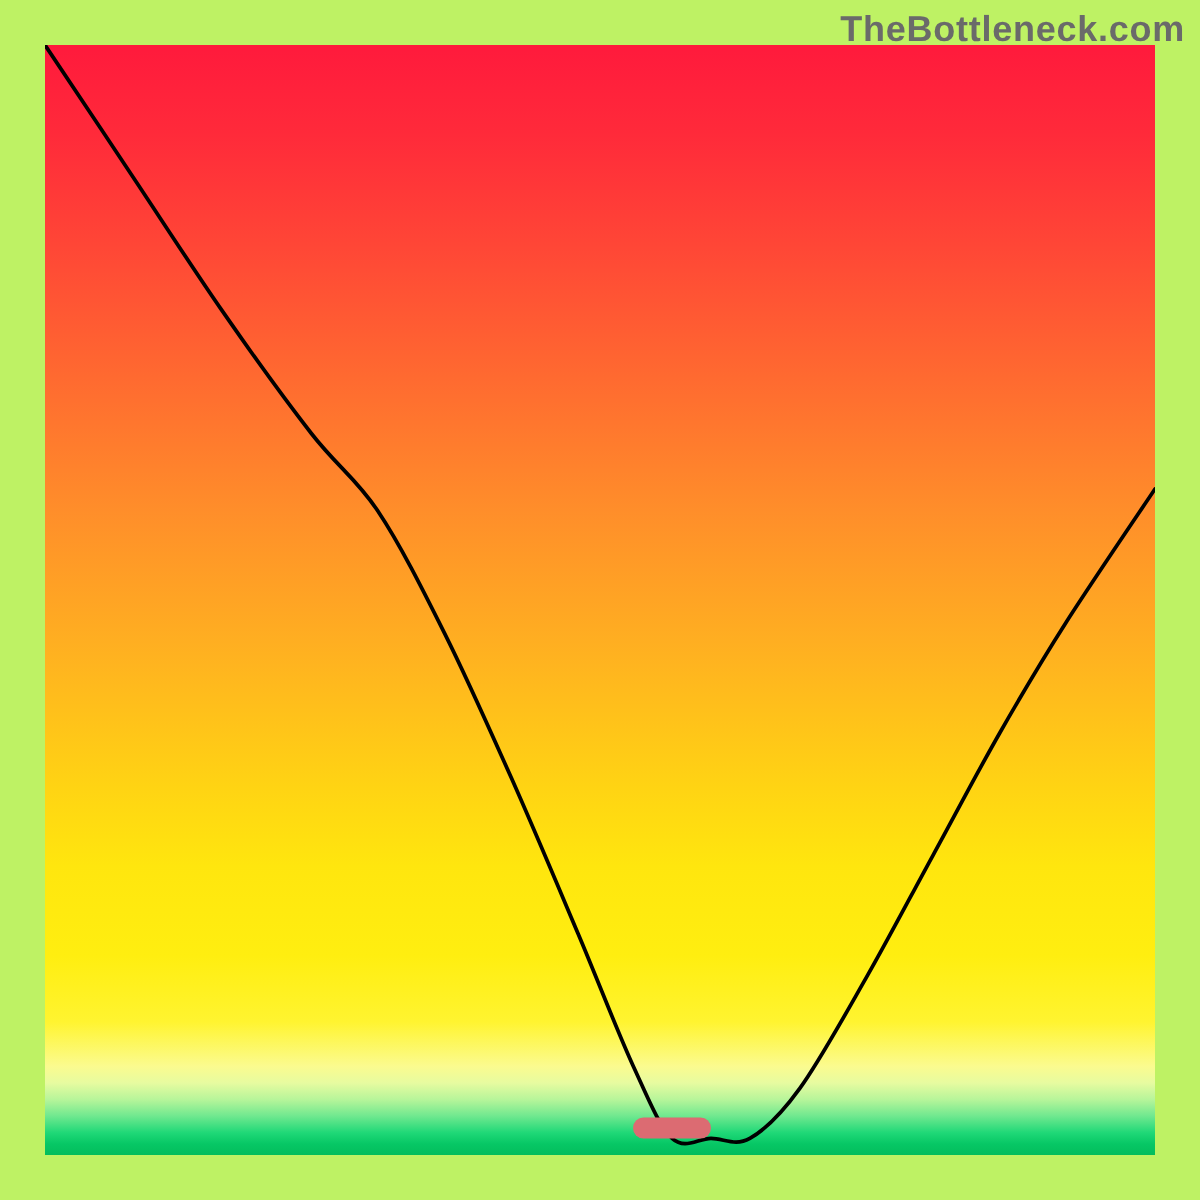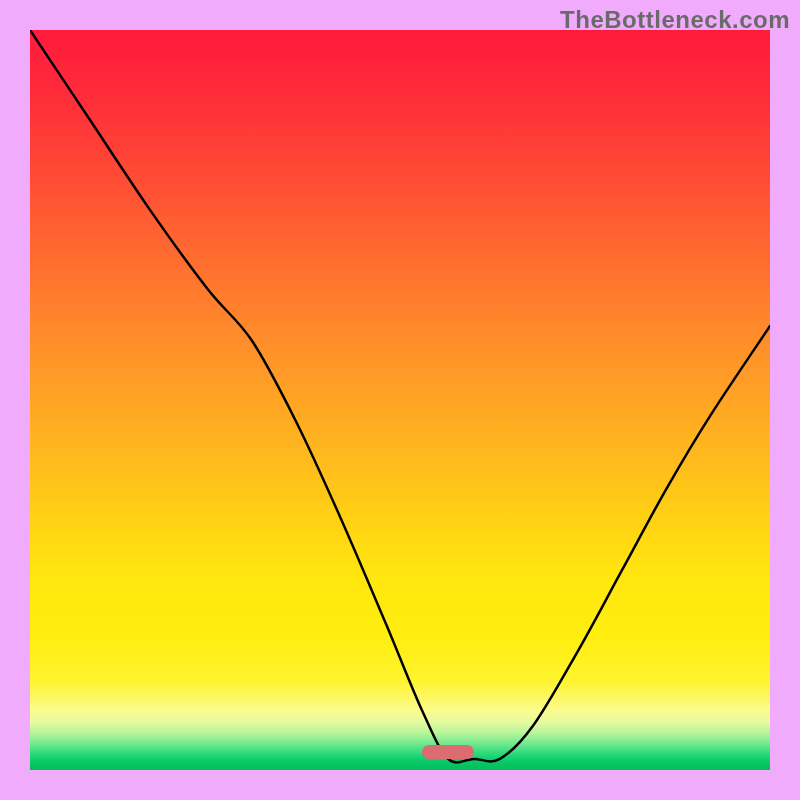--- a/index.html
+++ b/index.html
@@ -8,21 +8,21 @@
     width: 800px;
     height: 800px;
     background: #000;
     overflow: hidden;
     font-family: Arial, Helvetica, sans-serif;
   }
   .outer {
     position: relative;
     width: 800px;
     height: 800px;
-    background: #f0abfc;
+    background: #bef264;
   }
   .watermark {
     position: absolute;
     top: 6px;
     right: 10px;
     color: #6a6a6a;
     font-size: 24px;
     font-weight: 600;
     letter-spacing: 0.5px;
     z-index: 10;

